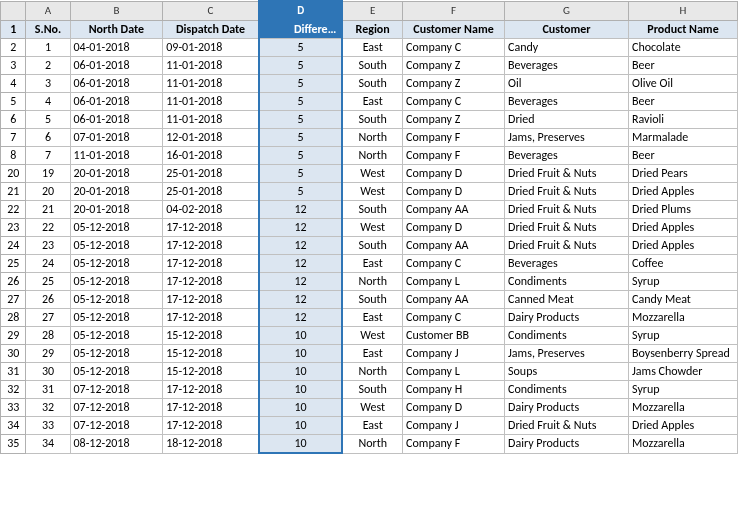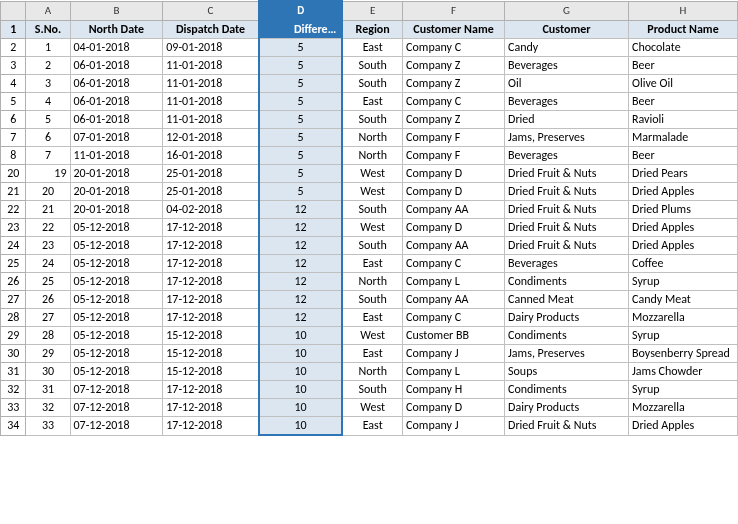--- a/index.html
+++ b/index.html
@@ -242,21 +242,21 @@
           <td>11-01-2018</td>
           <td>16-01-2018</td>
           <td class="col-d-cell center" style="text-align: center;">5</td>
           <td class="center" style="text-align: center;">North</td>
           <td>Company F</td>
           <td>Beverages</td>
           <td>Beer</td>
         </tr>
         <tr class="data-row">
           <td class="row-num">20</td>
-          <td class="center" style="text-align: right;">19</td>
+          <td class="center" style="text-align: center;">19</td>
           <td>20-01-2018</td>
           <td>25-01-2018</td>
           <td class="col-d-cell center" style="text-align: center;">5</td>
           <td class="center" style="text-align: center;">West</td>
           <td>Company D</td>
           <td>Dried Fruit &amp; Nuts</td>
           <td>Dried Pears</td>
         </tr>
         <tr class="data-row">
           <td class="row-num">21</td>
@@ -405,15 +405,26 @@
           <td class="row-num">34</td>
           <td class="center" style="text-align: center;">33</td>
           <td>07-12-2018</td>
           <td>17-12-2018</td>
           <td class="col-d-cell center" style="text-align: center;">10</td>
           <td class="center" style="text-align: center;">East</td>
           <td>Company J</td>
           <td>Dried Fruit &amp; Nuts</td>
           <td>Dried Apples</td>
         </tr>
+        <tr class="data-row">
+          <td class="row-num">35</td>
+          <td class="center" style="text-align: center;">34</td>
+          <td>08-12-2018</td>
+          <td>18-12-2018</td>
+          <td class="col-d-cell center" style="text-align: center; border-bottom: 2px solid rgb(46, 117, 182);">10</td>
+          <td class="center" style="text-align: center;">North</td>
+          <td>Company F</td>
+          <td>Dairy Products</td>
+          <td>Mozzarella</td>
+        </tr>
       </tbody>
   </table>
 </div>
 
 </body></html>

